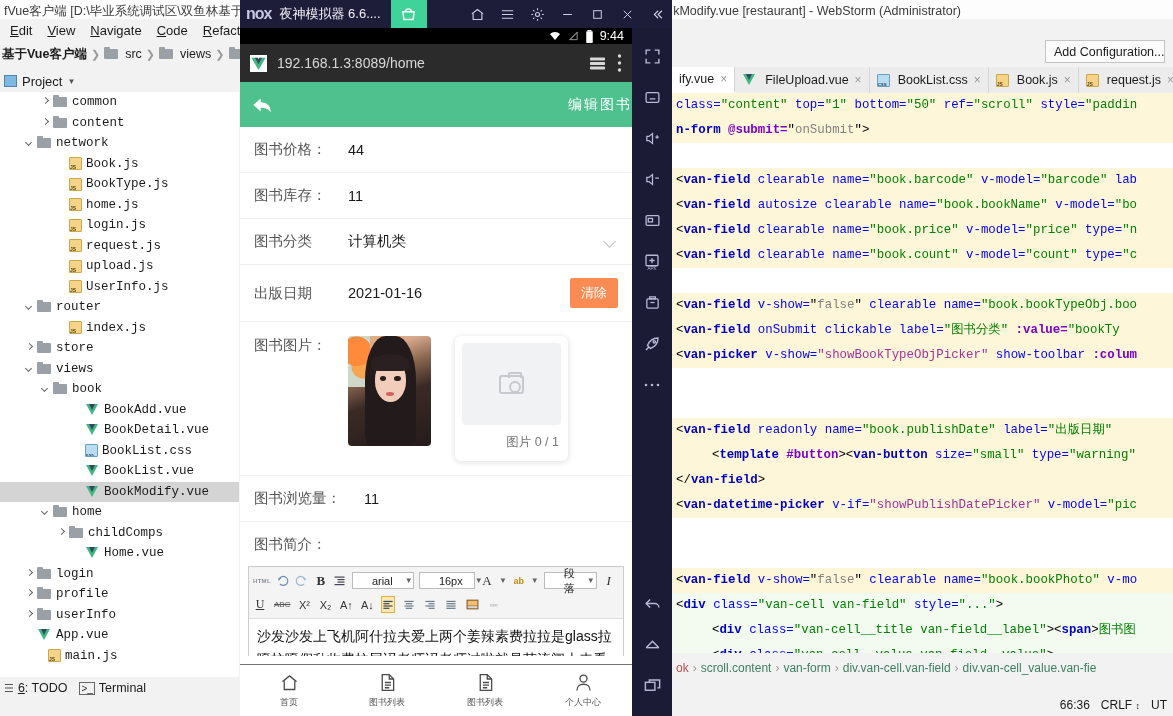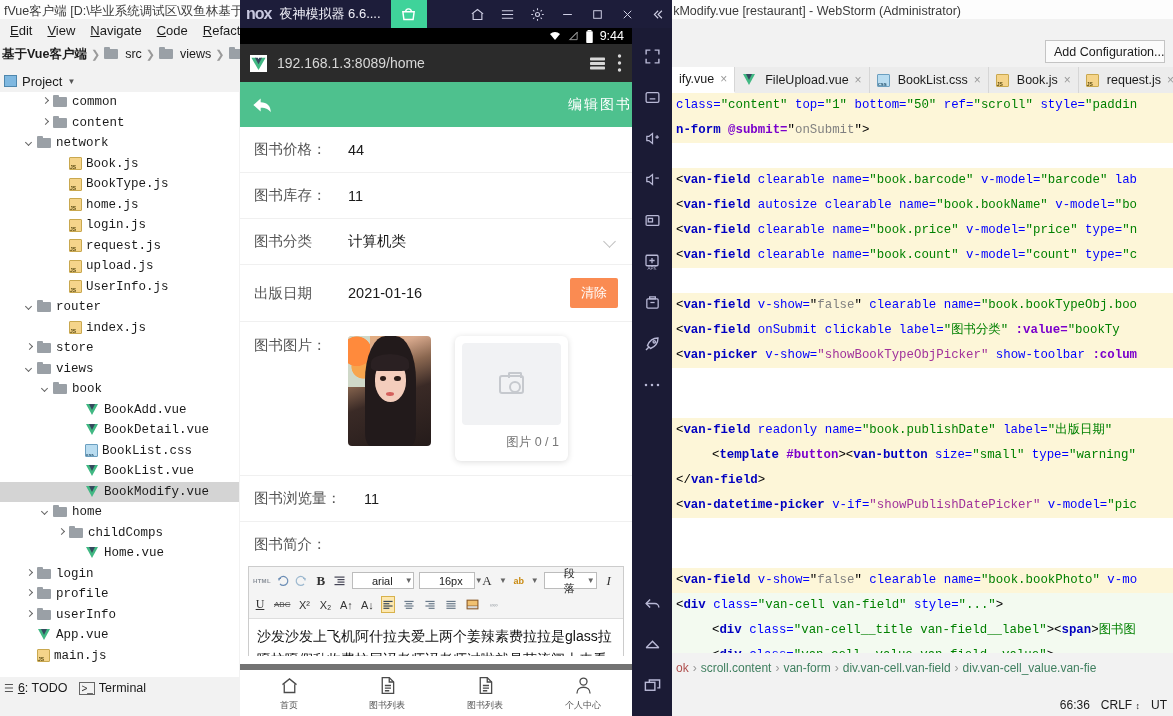--- a/index.html
+++ b/index.html
@@ -283,21 +283,21 @@
     height: 17px; display: flex; align-items: center; padding: 0 19px;
     justify-content: space-between; gap: 12px;
   }
   .ed-sel .ar { color: #666; font-size: 8px; }
   .ed-body {
     font-size: 14px; line-height: 23px; color: #111; padding: 6px 8px;
     height: 50px; overflow: hidden;
   }
   .tabbar {
     position: absolute; bottom: 0; left: 0; width: 392px; height: 52px;
-    background: #fff; border-top: 6px solid #737373; display: flex;
+    background: #fff; border-top: 1px solid #737373; display: flex;
   }
   .tabitem { flex: 1; display: flex; flex-direction: column; align-items: center;
              justify-content: center; gap: 3px; color: #4b4b4b; }
   .tabitem .tl { font-size: 9px; color: #555; }
 
   .nox-side {
     position: absolute; right: 0; top: 0; width: 40px; height: 688px;
     background: #1b1b35; display: flex; flex-direction: column;
     align-items: center; padding-top: 8px; gap: 0;
   }
@@ -477,21 +477,21 @@
         <div class="tree-row" style="padding-left: 24px;">
           <span class="chev r"></span>
           <span class="ico folder"></span>
           <span>userInfo</span>
         </div>
         <div class="tree-row" style="padding-left: 24px;">
           <span class="chev"></span>
           <span class="ico vue"></span>
           <span>App.vue</span>
         </div>
-        <div class="tree-row" style="padding-left: 24px;">
+        <div class="tree-row" style="padding-left: 24px; margin-left: 11px;">
           <span class="chev"></span>
           <span class="ico js"></span>
           <span>main.js</span>
         </div>
       </div>
 
     <div class="ws-bottombar">
       <div class="bi">
         <span style="font-size:11px;color:#555">☰</span>
         <span><u>6</u>: TODO</span>

